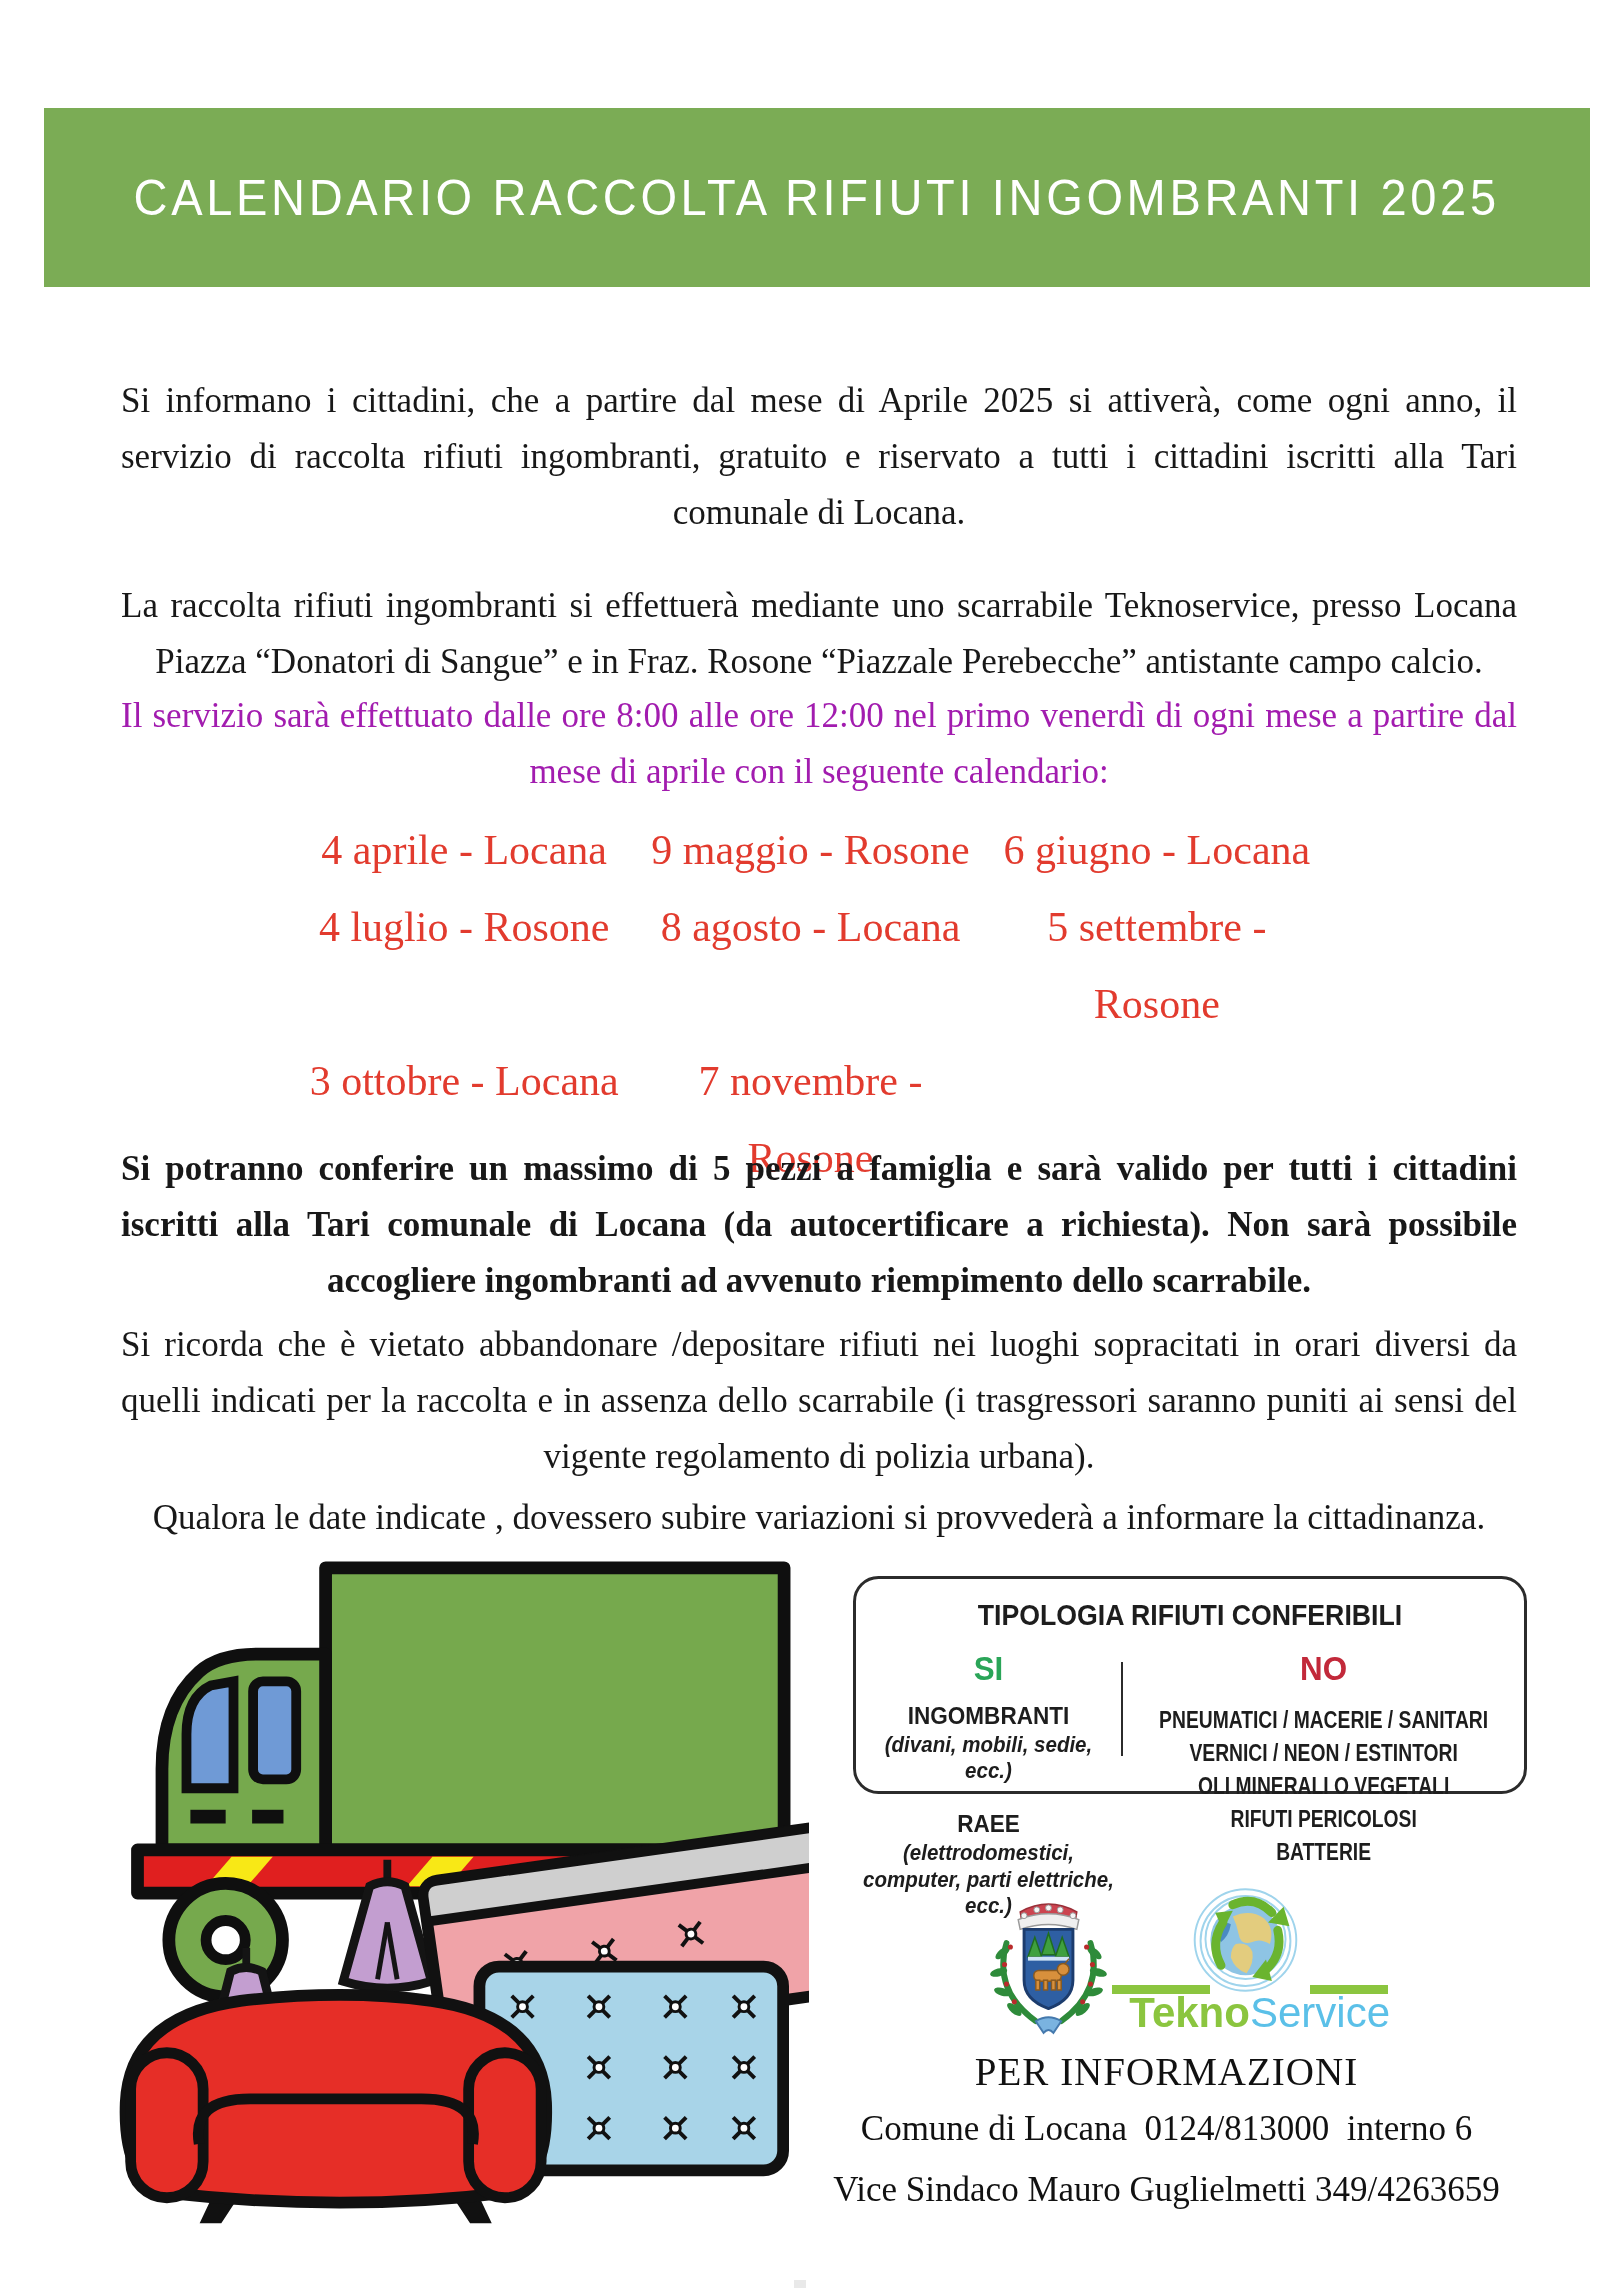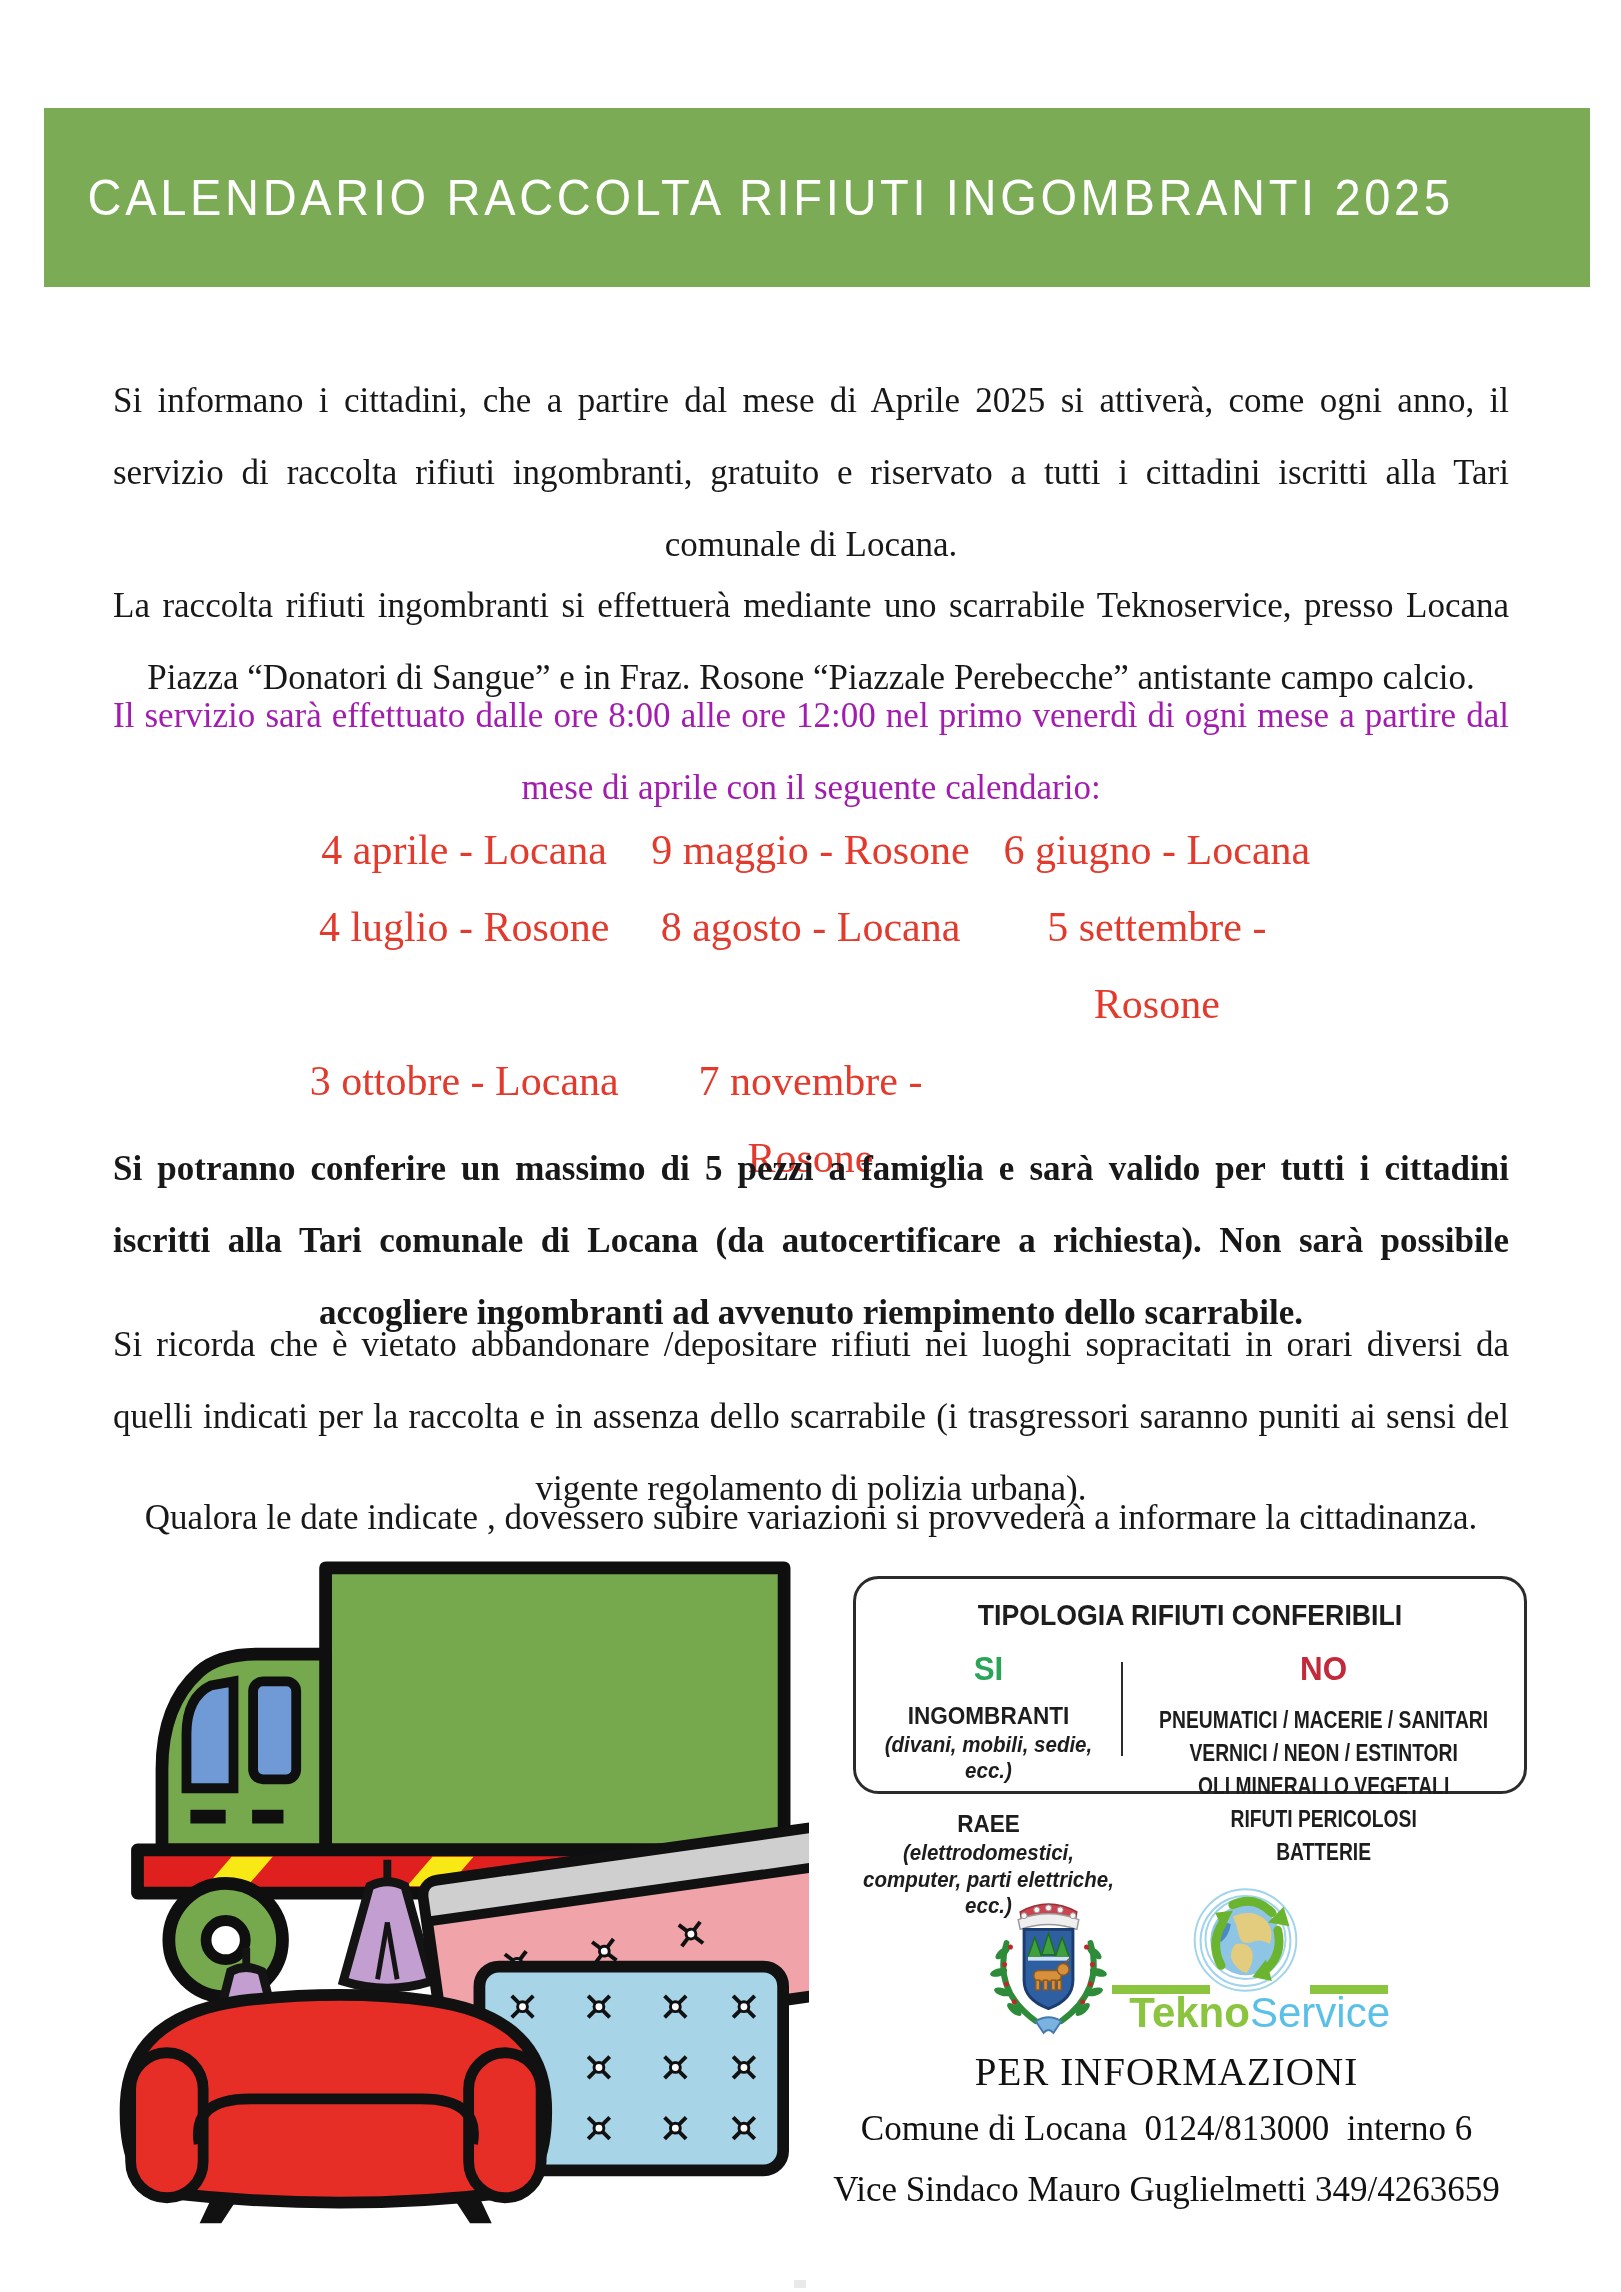--- a/index.html
+++ b/index.html
@@ -4,31 +4,31 @@
 <style>
   html,body{margin:0;padding:0;}
   body{background:#888;}
   .page{
     position:relative; width:1621px; height:2293px; background:#ffffff;
     font-family:"Liberation Serif", serif; overflow:hidden; margin:0 auto;
   }
   
   .banner{
     position:absolute; left:44px; top:108px; width:1546px; height:179px;
-    background:#7bac55; display:flex; align-items:center; 
+    background:#7bac55; display:flex; align-items:center; justify-content:center;
   }
   .banner h1{
     margin:0; color:#ffffff; font-family:"Liberation Sans", sans-serif;
     font-weight:400; font-size:50px; letter-spacing:3.9px; white-space:nowrap;
     transform:scaleX(0.94);
   }
   
   .para{
-    position:absolute; left:113px; width:1396px; margin:0;
-    font-size:35px; line-height:72px; color:#181818;
+    position:absolute; left:113px; width:1396px; margin:8px;
+    font-size:35px; line-height:56px; color:#181818;
     text-align:justify; text-align-last:center;
   }
   .para.red{ color:#a21caf; }
   
   .calendar{
     position:absolute; left:291px; top:812px; width:1039px;
     display:grid; grid-template-columns:1fr 1fr 1fr;
   }
   .calendar .cal-item{
     font-size:42px; line-height:77px; color:#e23b2e; text-align:center;

